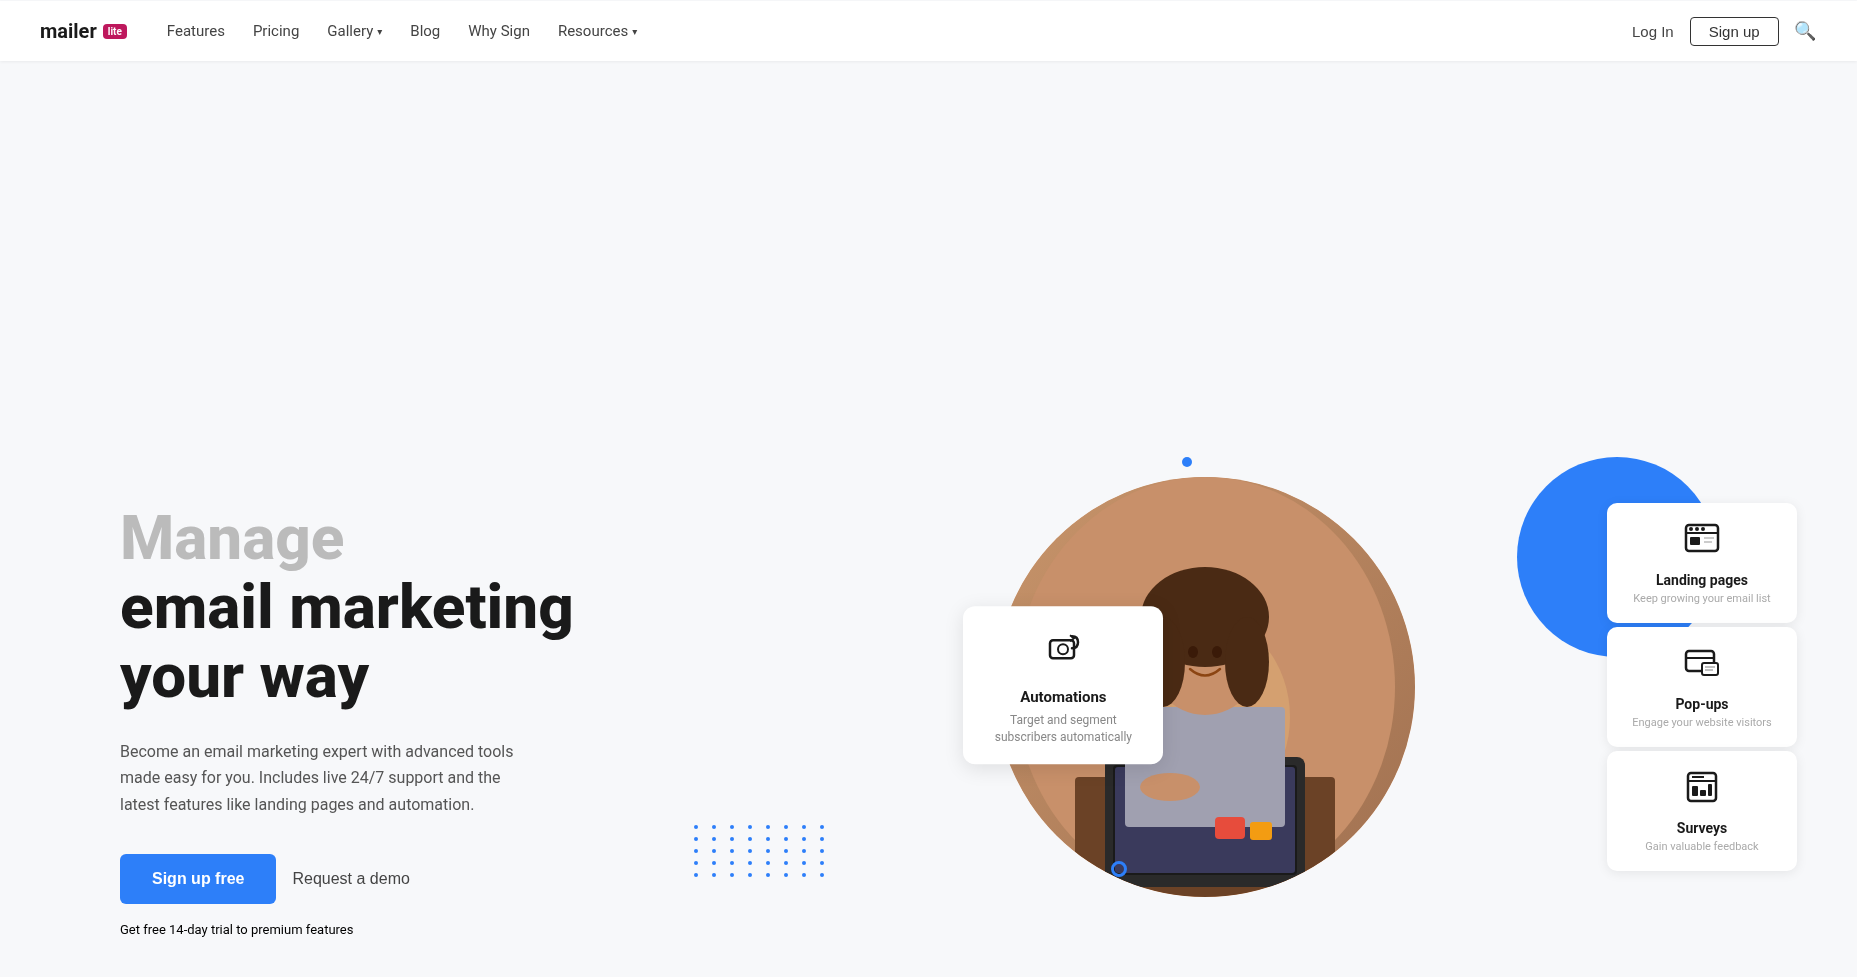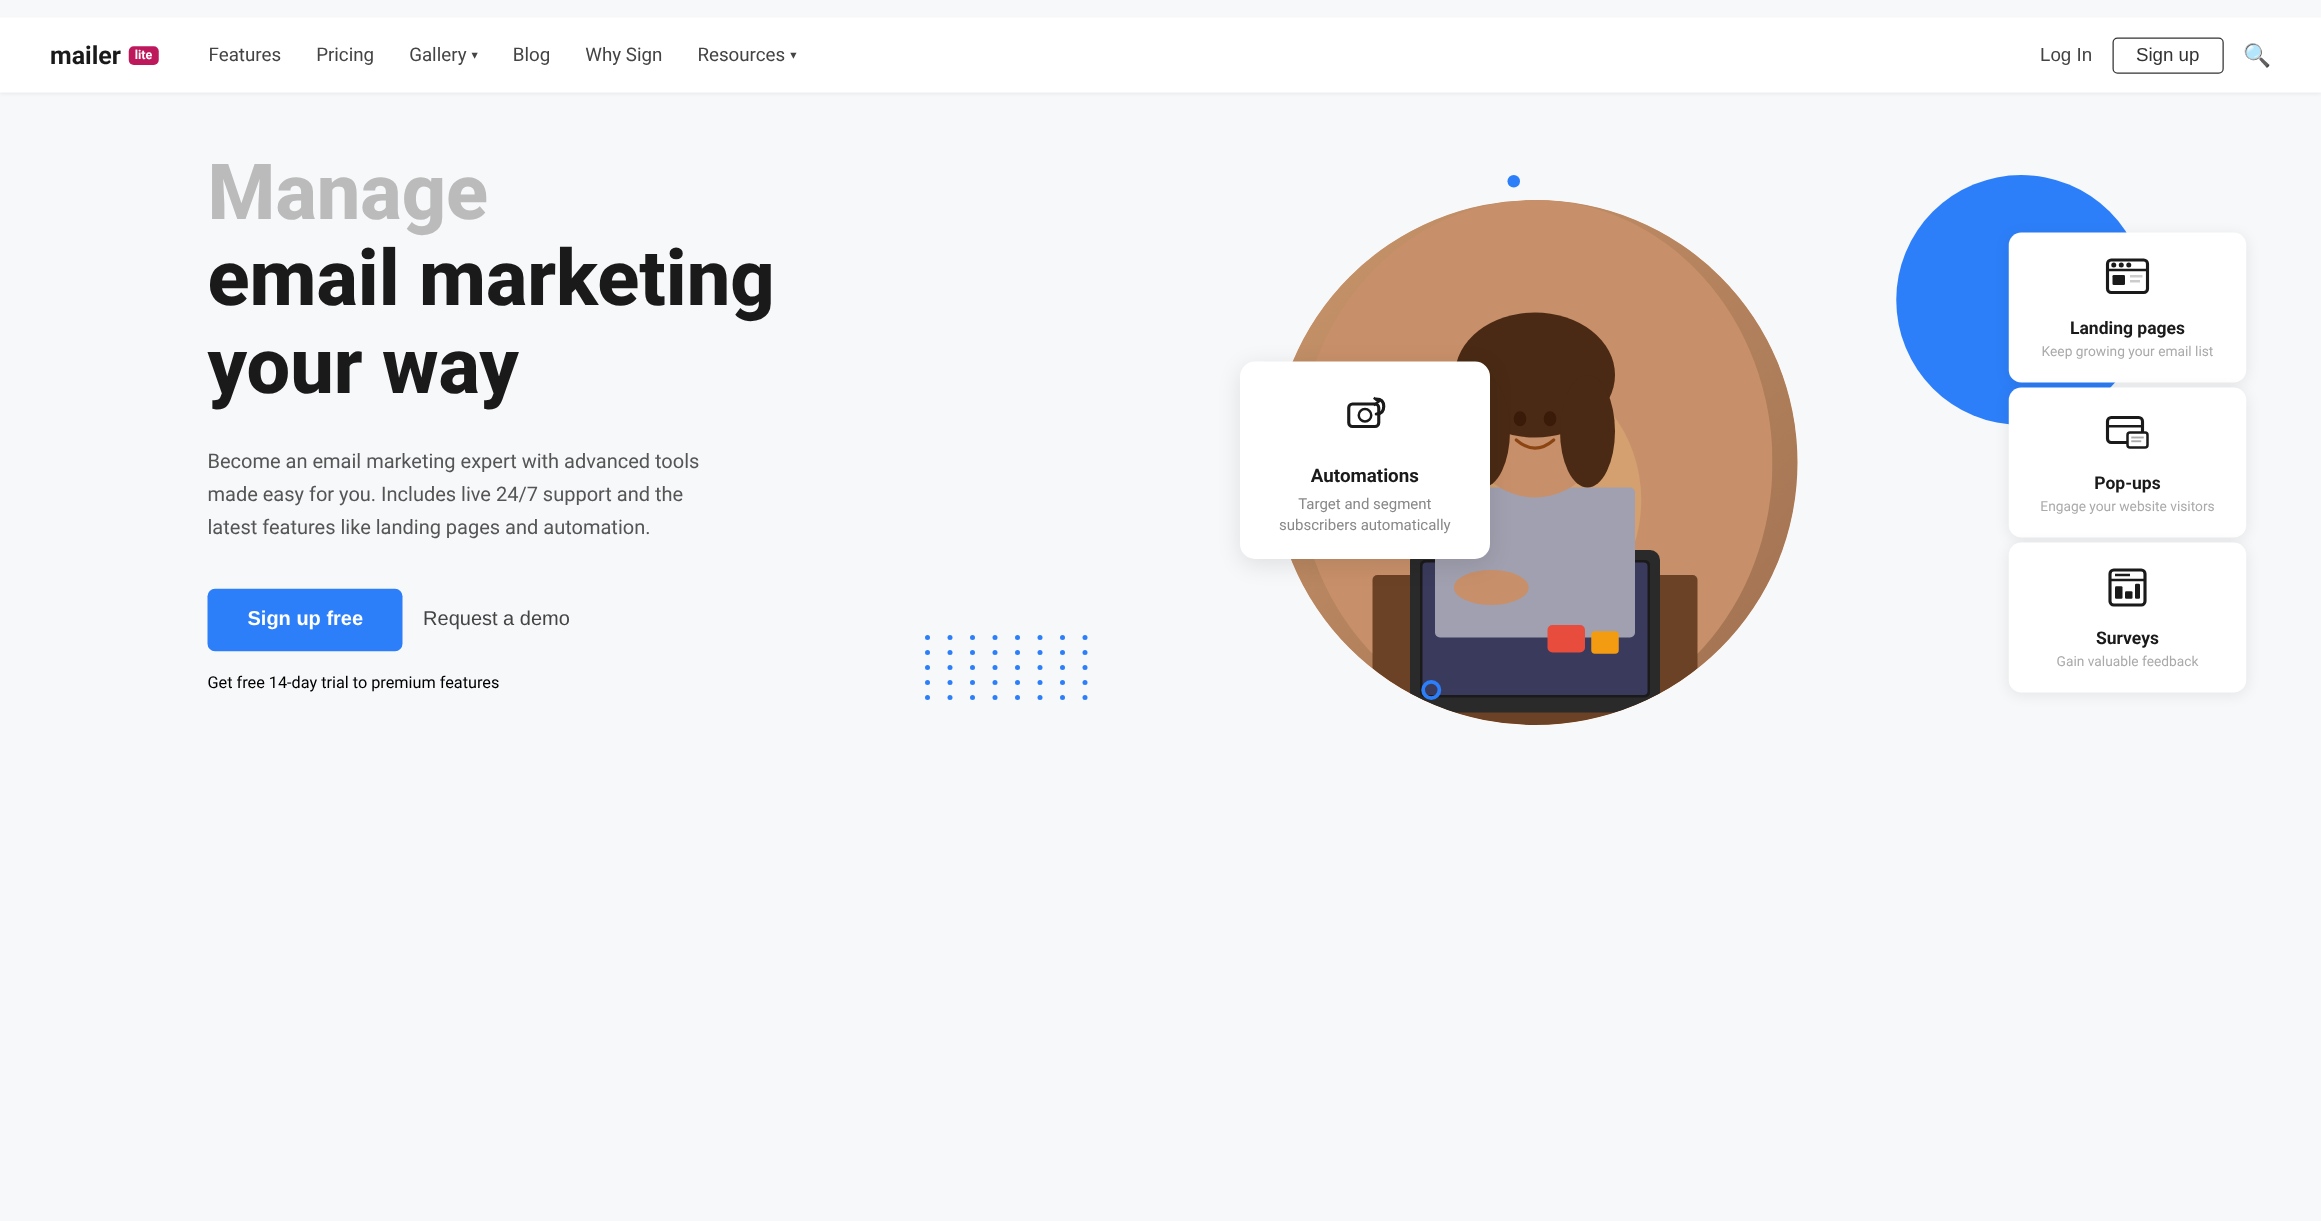--- a/index.html
+++ b/index.html
@@ -6,21 +6,21 @@
     body { font-family: -apple-system, BlinkMacSystemFont, 'Segoe UI', Roboto, sans-serif; background: #f7f8fa; color: #333; overflow-x: hidden; }
 
     
     nav {
       background: #fff;
       display: flex;
       align-items: center;
       padding: 0 40px;
       height: 60px;
       position: fixed;
-      top: 14px; left: 0; right: 0;
+      top: 1px; left: 0; right: 0;
       z-index: 100;
       box-shadow: 0 1px 3px rgba(0,0,0,0.06);
     }
     .logo {
       display: flex;
       align-items: center;
       gap: 4px;
       font-size: 22px;
       font-weight: 700;
       color: #1a1a1a;
@@ -89,26 +89,25 @@
     
     .hero {
       min-height: 100vh;
       padding-top: 60px;
       display: flex;
       flex-direction: column;
       background: #f7f8fa;
     }
     .hero-main {
       display: flex;
-      align-items: flex-start;
+      align-items: flex-end;
       padding: 60px 60px 40px 120px;
       gap: 40px;
       flex: 1;
       position: relative;
-      margin-left: 46px;
     }
     .hero-left {
       max-width: 520px;
       flex-shrink: 0;
     }
     .hero-title {
       font-size: 62px;
       line-height: 1.12;
       font-weight: 800;
       color: #1a1a1a;

